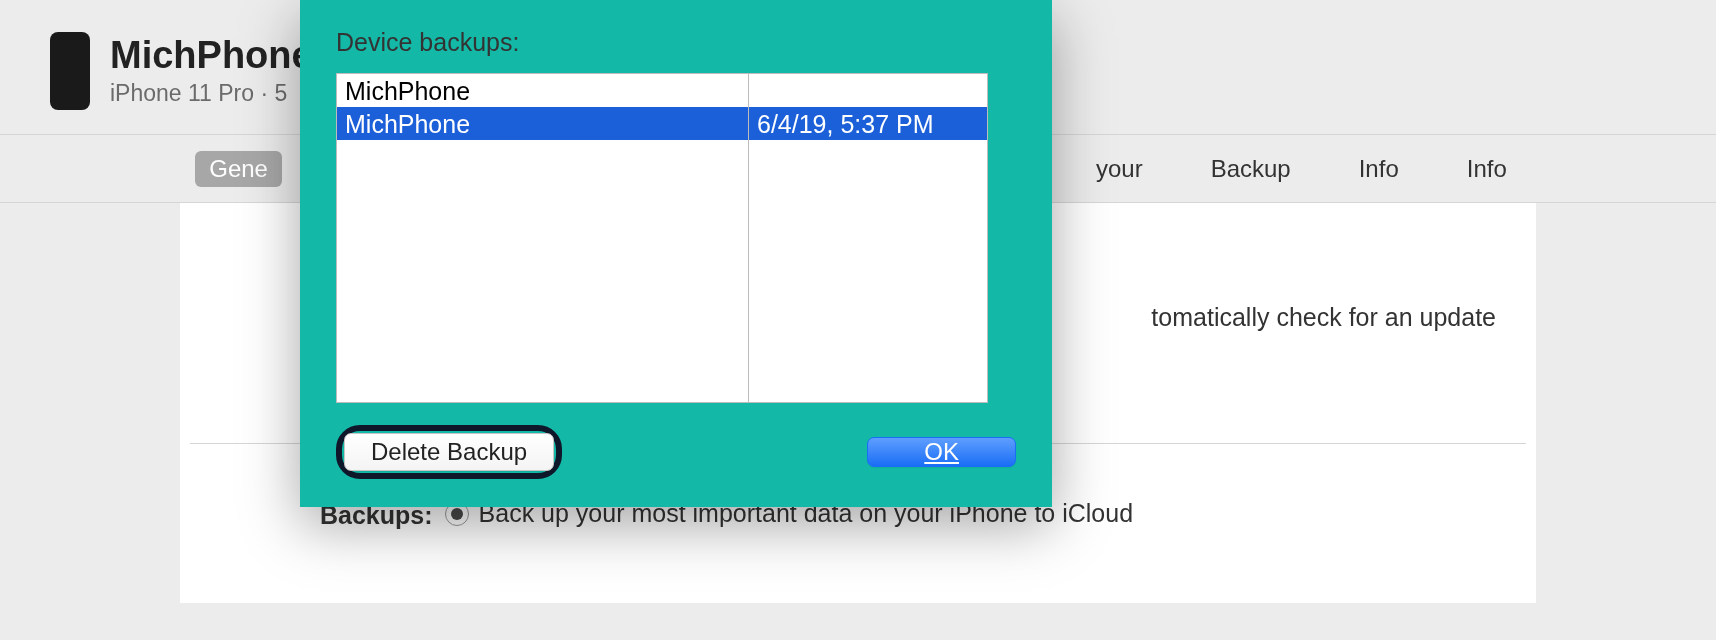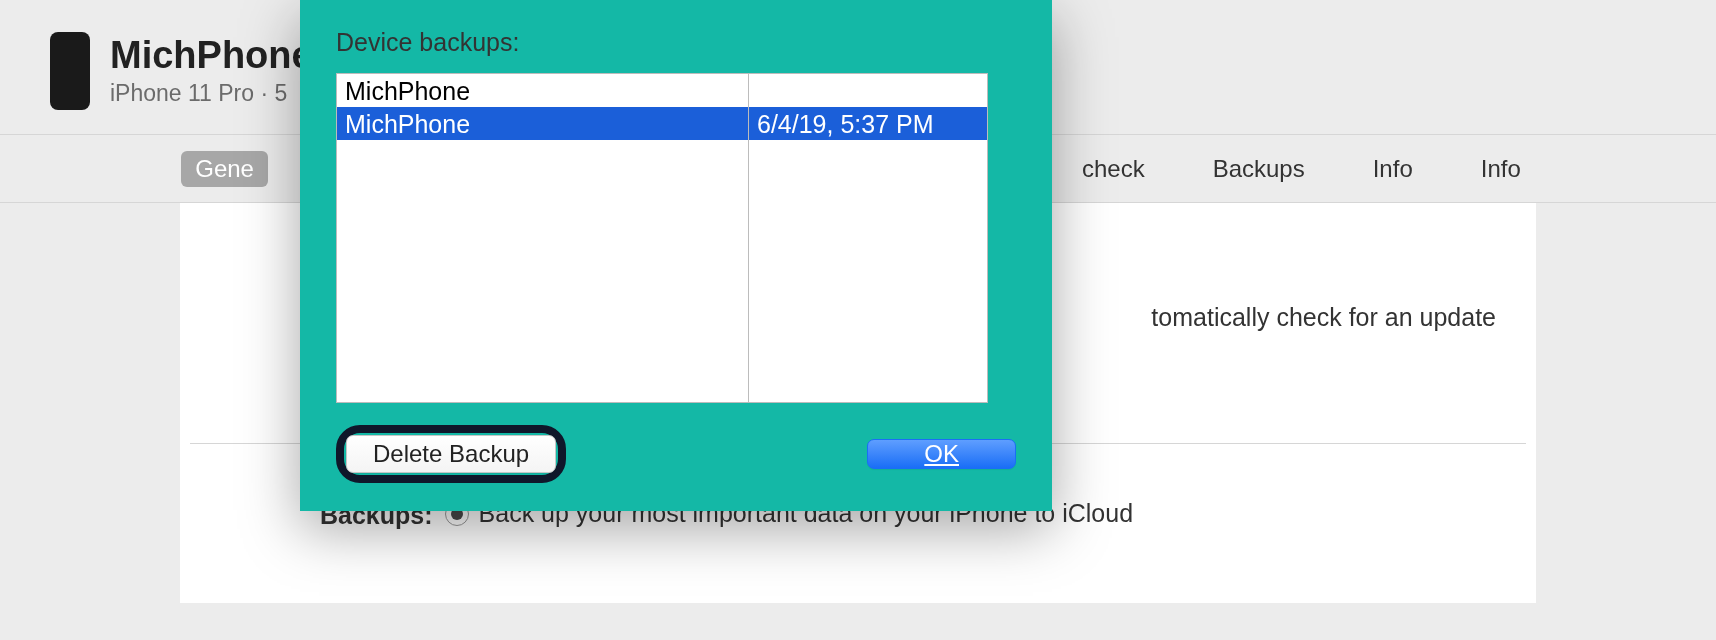--- a/index.html
+++ b/index.html
@@ -201,21 +201,21 @@
     .backup-empty .col-name {
       border-right: 1px solid #bcbcbc;
     }
     .modal-buttons {
       margin-top: 22px;
       display: flex;
       justify-content: space-between;
       align-items: center;
     }
     .highlight-ring {
-      border: 8px solid #0f172a;
+      border: 6px solid #0f172a;
       border-radius: 24px;
       padding: 2px;
       display: inline-block;
     }
     .btn {
       font-size: 24px;
       padding: 4px 26px;
       border-radius: 7px;
       border: 1px solid #c6c6c6;
       background: linear-gradient(#ffffff, #f4f4f4);
@@ -238,22 +238,22 @@
   <div class="device-icon"></div>
   <div class="device-info">
     <h1>MichPhone</h1>
     <div class="subtitle">iPhone 11 Pro · 5</div>
   </div>
 </div>
 
 <div class="tabs-bar">
   <div class="tab active">Gene</div>
   <div class="tabs-spacer"></div>
-  <div class="tab">check</div>
-  <div class="tab">Backups</div>
+  <div class="tab">your</div>
+  <div class="tab">Backup</div>
   <div class="tab">Info</div>
   <div class="tab">Info</div>
 </div>
 
 <div class="content-area">
   <div class="content-text">tomatically check for an update</div>
   <div class="divider"></div>
   <div class="backups-section">
     <div class="backups-label">Backups:</div>
     <div class="radio-group">

